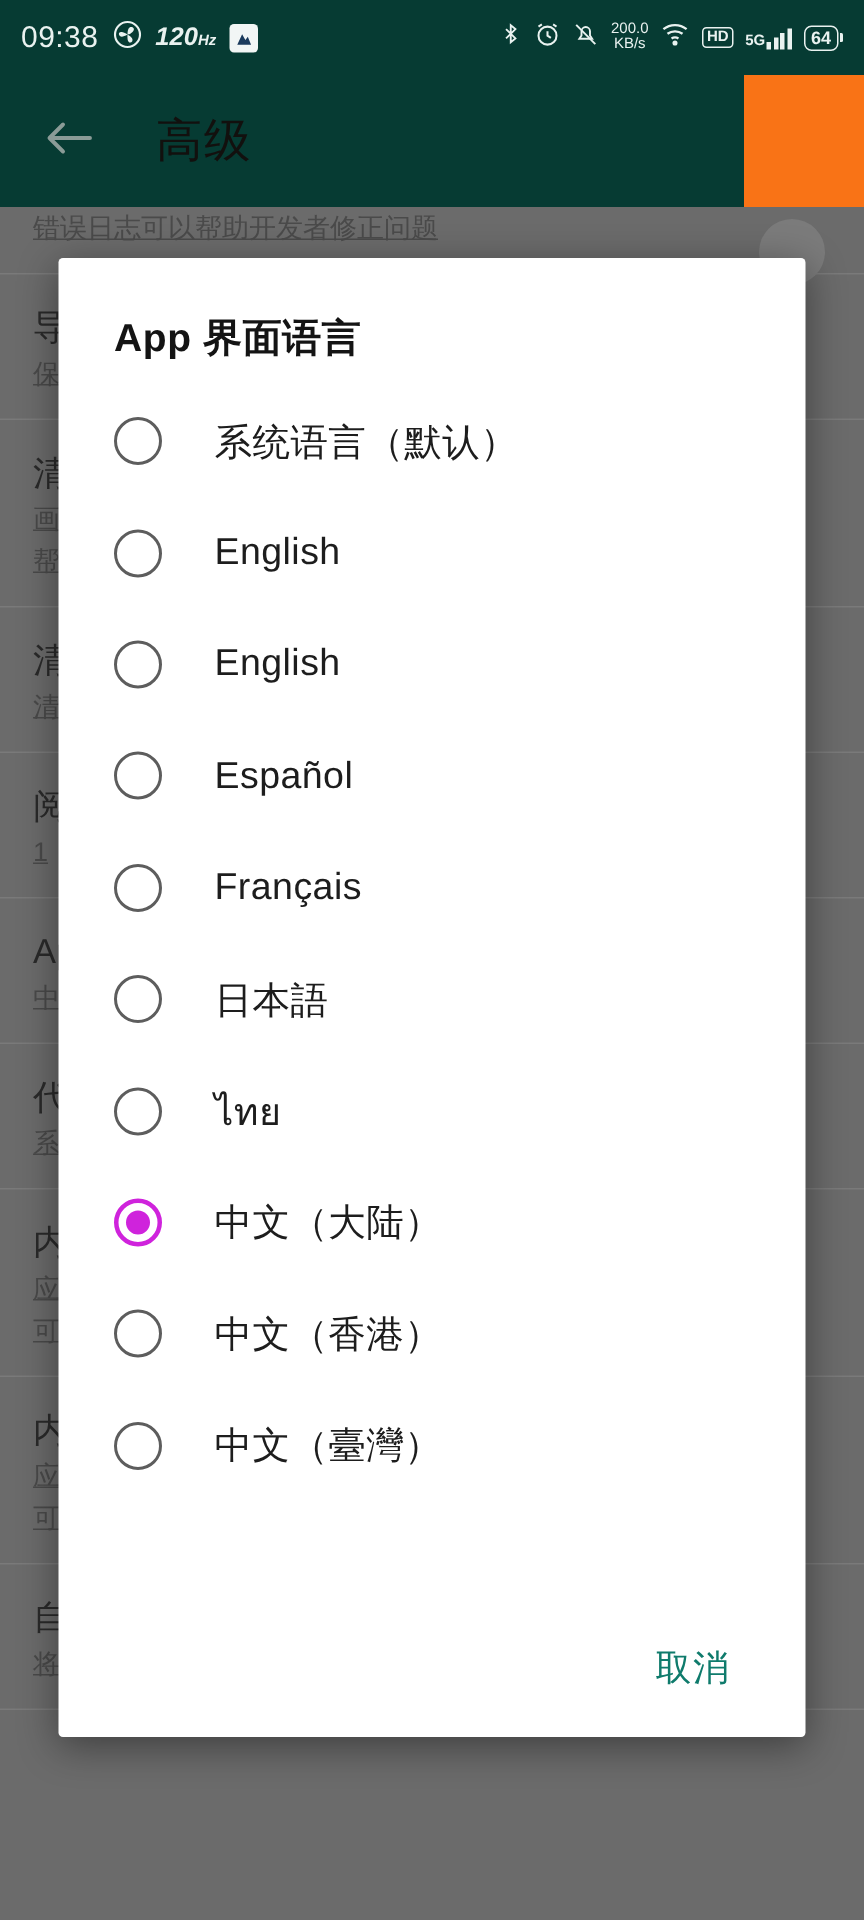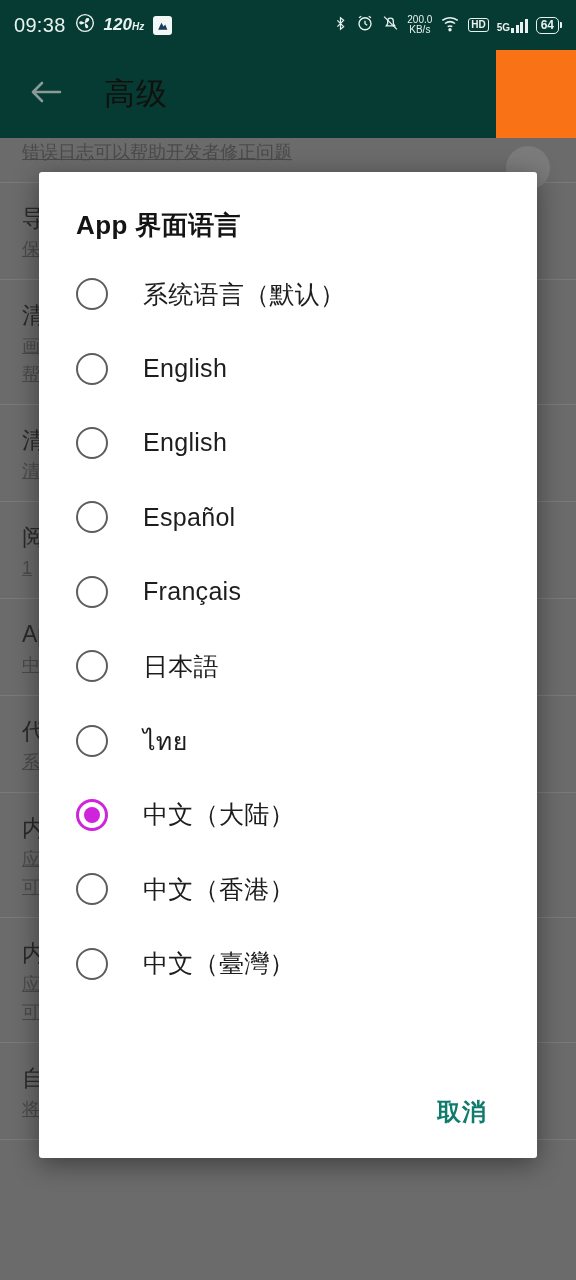--- a/index.html
+++ b/index.html
@@ -136,21 +136,21 @@
     margin-left: 35px;
     font-size: 25px; color: #1d1d1d; letter-spacing: .3px;
     white-space: nowrap;
   }
   #dialog-actions {
     position: absolute; right: 0; bottom: 0;
     width: 100%; padding: 0 46px 22px 0;
     display: flex; justify-content: flex-end;
   }
   #cancel-btn {
-    font-size: 24px; color: #0f7b6c; font-weight: 700;
+    font-size: 24px; color: #0f7b6c; font-weight: 400;
     background: none; border: none; cursor: pointer;
     letter-spacing: 1px; padding: 8px 4px;
     font-family: inherit;
   }
 </style>
 </head>
 <body>
 
 <div id="screen">
 

